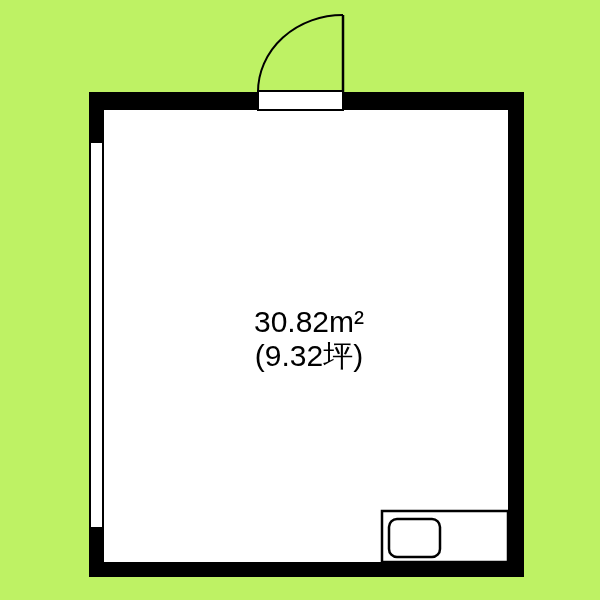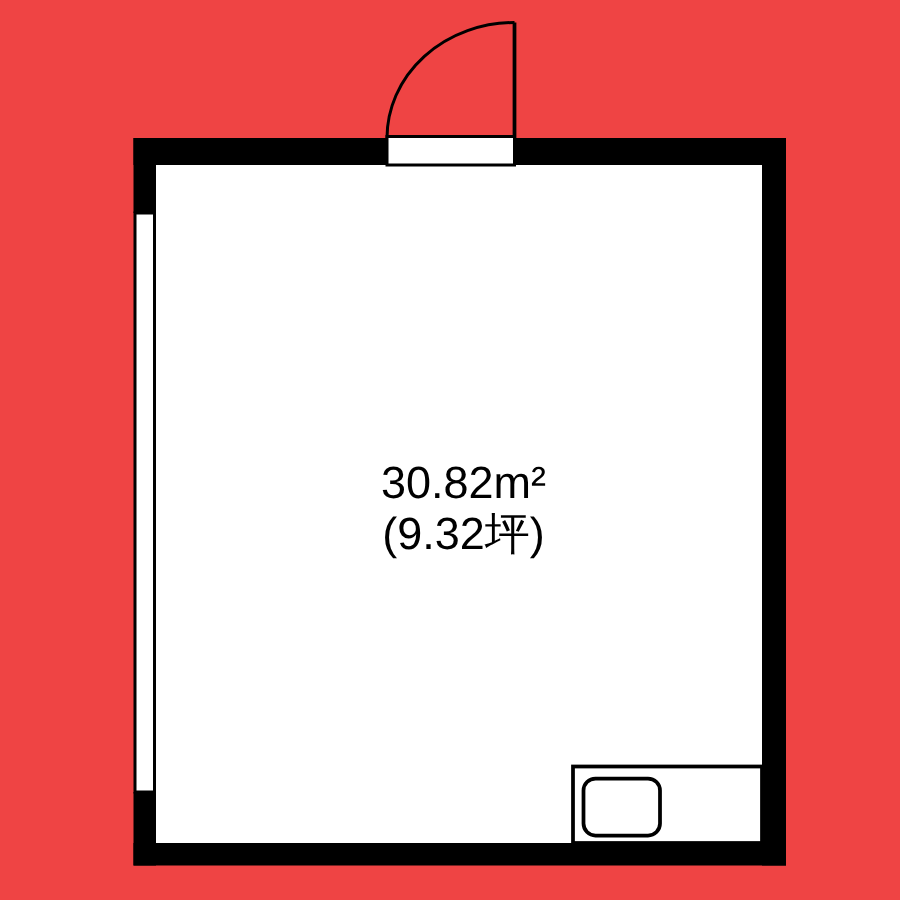--- a/index.html
+++ b/index.html
@@ -3,21 +3,21 @@
 <meta charset="utf-8">
 <style>
   html, body {
     margin: 0;
     padding: 0;
     background: #ffffff;
   }
   .page {
     width: 600px;
     height: 600px;
-    background: #ef4444;
+    background: #bef264;
     position: relative;
     overflow: hidden;
   }
   svg {
     display: block;
   }
   .thin-stroke {
     stroke: #000000;
     stroke-width: 2;
     fill: none;

